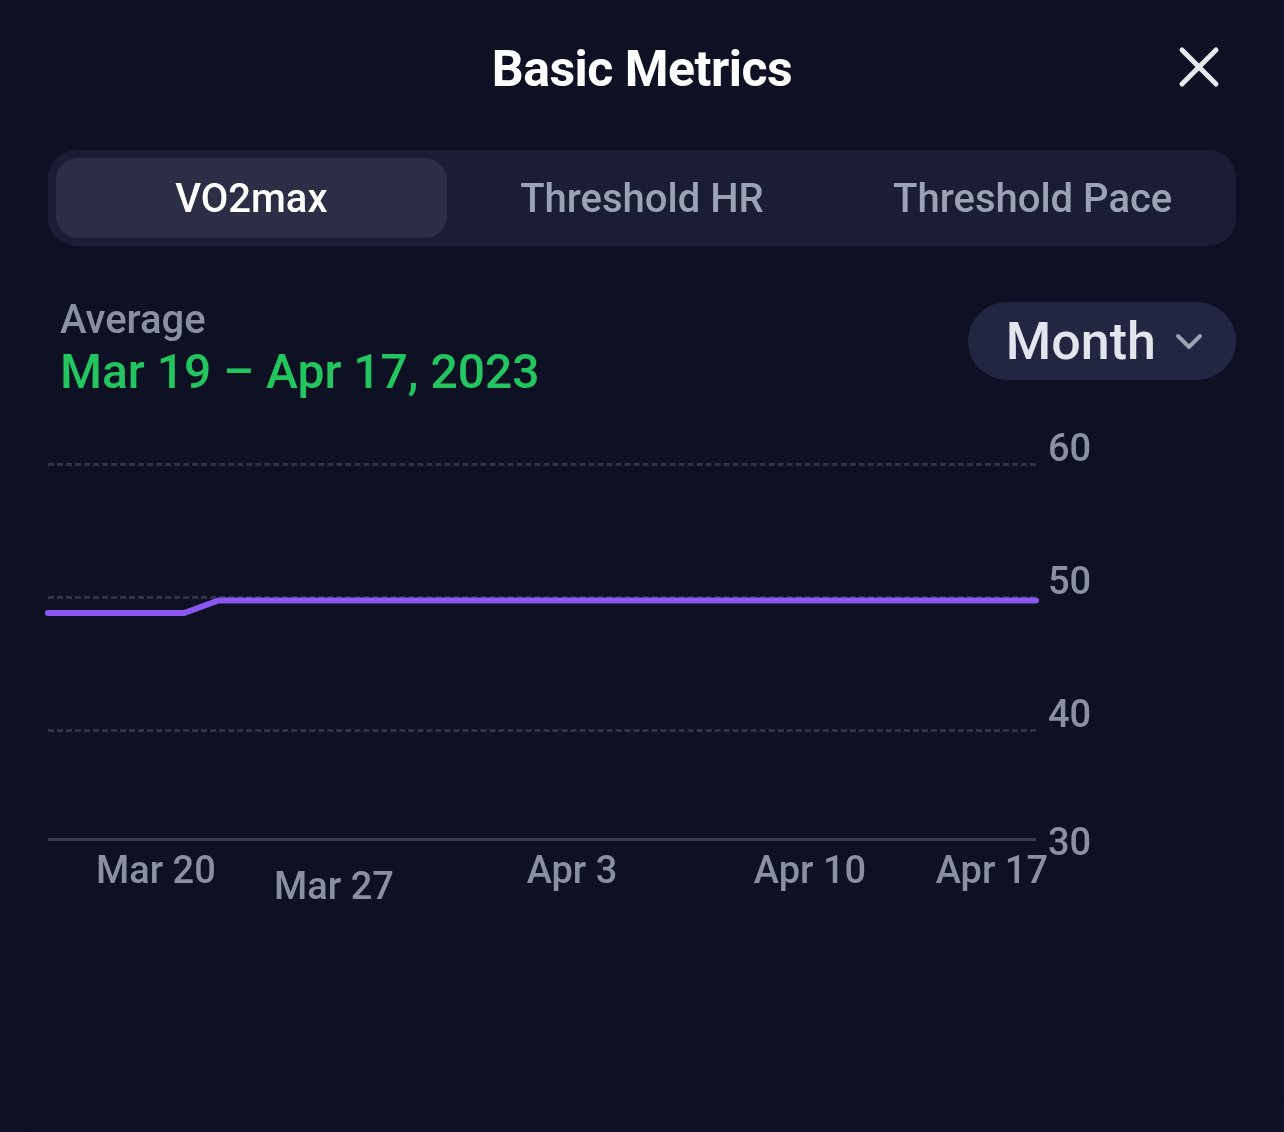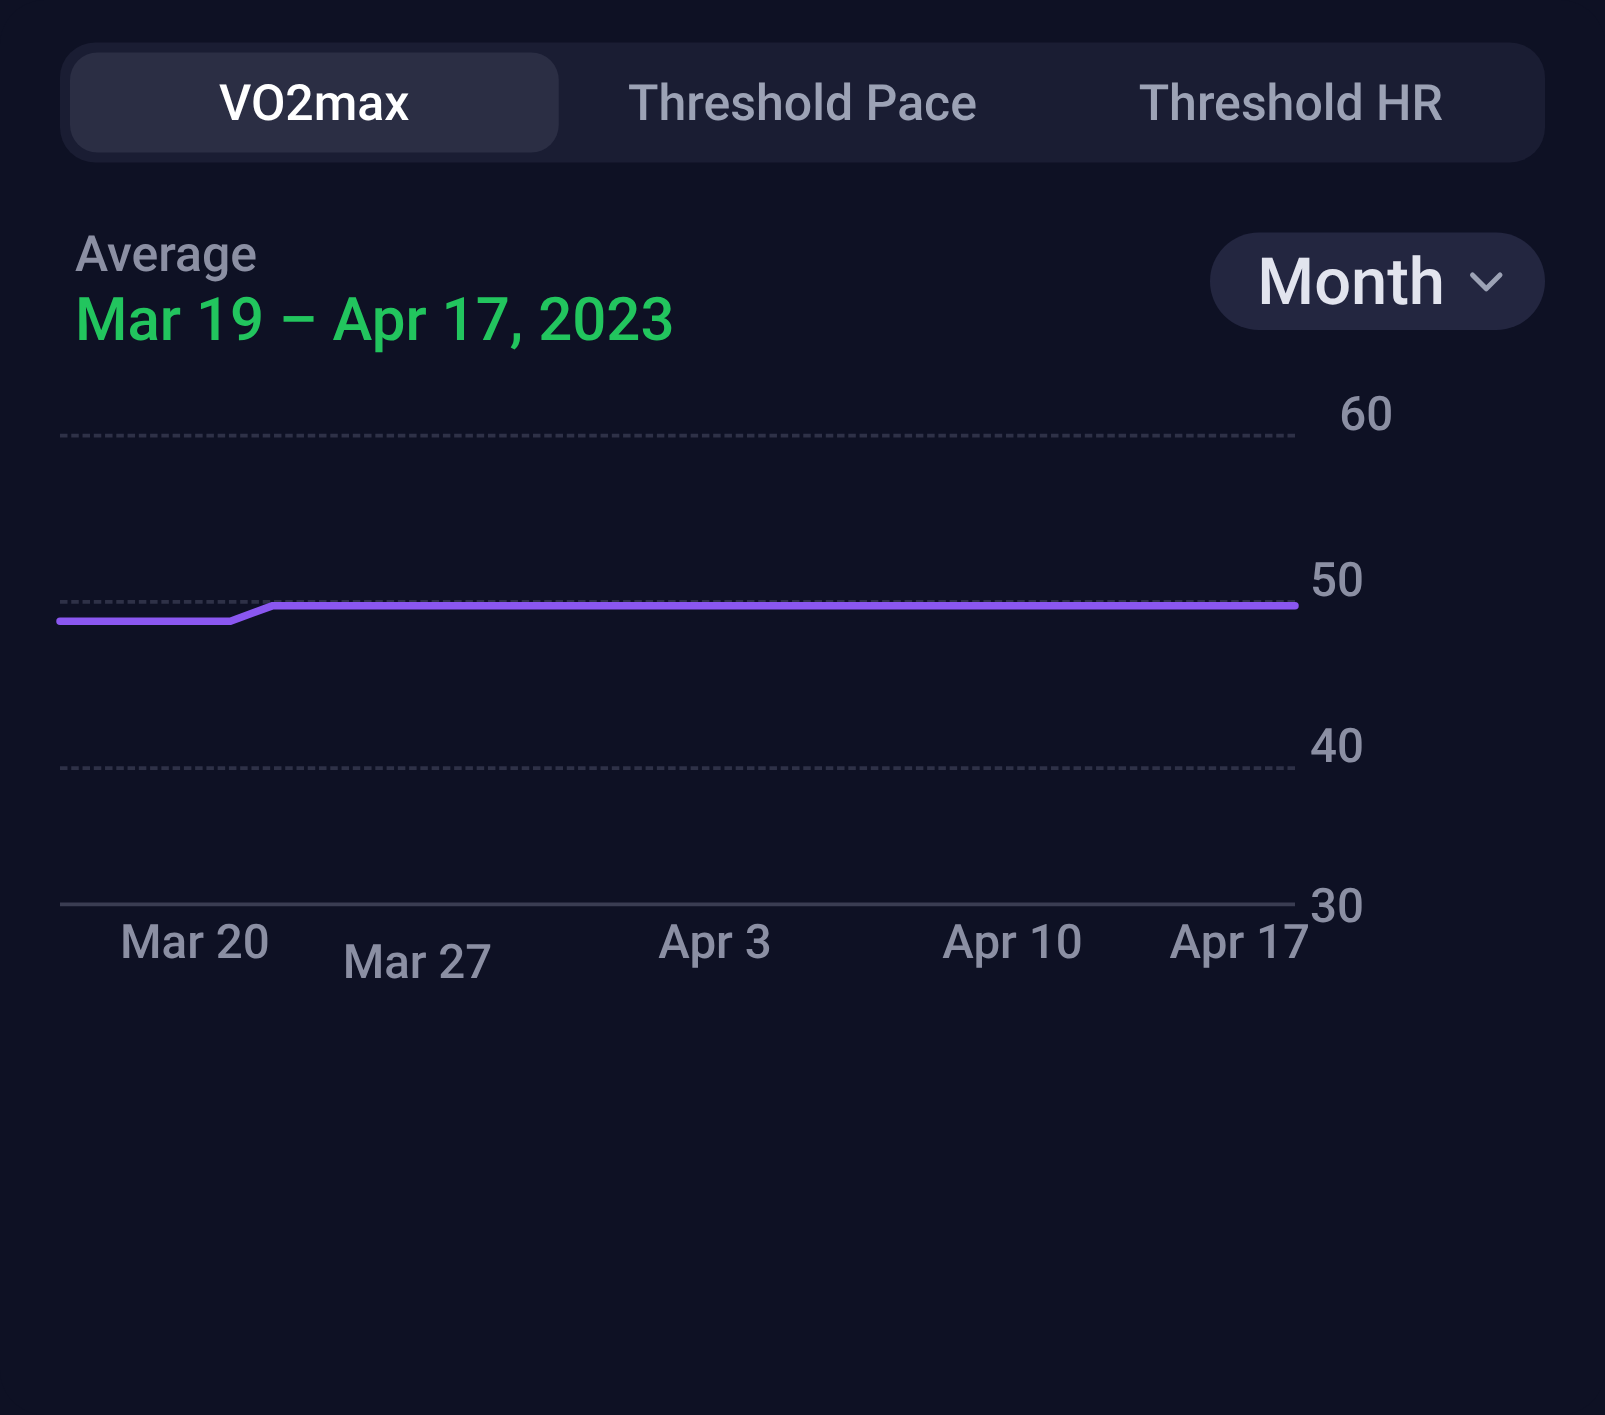--- a/index.html
+++ b/index.html
@@ -183,30 +183,39 @@
     width: 988px;
     height: 410px;
     overflow: visible;
   }
 </style>
 </head>
 <body>
 
 <div class="panel">
 
+  <div class="header">
+    <div class="title">Basic Metrics</div>
+    <div class="close-btn">
+      <svg width="42" height="42" viewBox="0 0 42 42">
+        <line x1="4" y1="4" x2="38" y2="38" stroke="#e8e9ee" stroke-width="5" stroke-linecap="round"></line>
+        <line x1="38" y1="4" x2="4" y2="38" stroke="#e8e9ee" stroke-width="5" stroke-linecap="round"></line>
+      </svg>
+    </div>
+  </div>
 
   <div class="tabs">
     <div class="tab active">
       <span>VO2max</span>
     </div>
     <div class="tab inactive">
+      <span>Threshold HR</span>
+    </div>
+    <div class="tab inactive">
       <span>Threshold Pace</span>
-    </div>
-    <div class="tab inactive">
-      <span>Threshold HR</span>
     </div>
   </div>
 
   <div class="stats-row">
     <div class="stats-left">
       <div class="avg-label">Average</div>
       <div class="date-range">Mar 19 – Apr 17, 2023</div>
     </div>
     <div class="range-pill">
       <span class="range-label">Month</span>
@@ -221,21 +230,21 @@
 
       <div class="grid-line" style="top:35px;"></div>
       <div class="grid-line" style="top:168px;"></div>
       <div class="grid-line" style="top:301px;"></div>
       <div class="axis-line" style="top:410px;"></div>
       <svg class="line-svg" viewBox="0 0 988 410" preserveAspectRatio="none">
         <path id="series-path" fill="none" stroke="#8a57f0" stroke-width="6" stroke-linecap="round" stroke-linejoin="round" d="M0.0,185.0 L34.1,185.0 L68.1,185.0 L102.2,185.0 L136.3,185.0 L170.3,172.5 L204.4,172.5 L238.5,172.5 L272.6,172.5 L306.6,172.5 L340.7,172.5 L374.8,172.5 L408.8,172.5 L442.9,172.5 L477.0,172.5 L511.0,172.5 L545.1,172.5 L579.2,172.5 L613.2,172.5 L647.3,172.5 L681.4,172.5 L715.4,172.5 L749.5,172.5 L783.6,172.5 L817.7,172.5 L851.7,172.5 L885.8,172.5 L919.9,172.5 L953.9,172.5 L988.0,172.5 "></path>
       </svg>
     </div>
 
-    <div class="y-tick" style="top:22px;text-align:center;">60</div>
+    <div class="y-tick" style="top:22px;">60</div>
     <div class="y-tick" style="top:155px;">50</div>
     <div class="y-tick" style="top:288px;">40</div>
     <div class="y-tick" style="top:416px;">30</div>
 
     <div class="x-ticks">
       <div class="x-tick" style="left:34px; transform:none;">Mar 20</div>
       <div class="x-tick" style="left:272px;margin-top:16px;">Mar 27</div>
       <div class="x-tick" style="left:510px;">Apr 3</div>
       <div class="x-tick" style="left:748px;">Apr 10</div>
       <div class="x-tick" style="left:986px; transform:translateX(-100%);">Apr 17</div>

